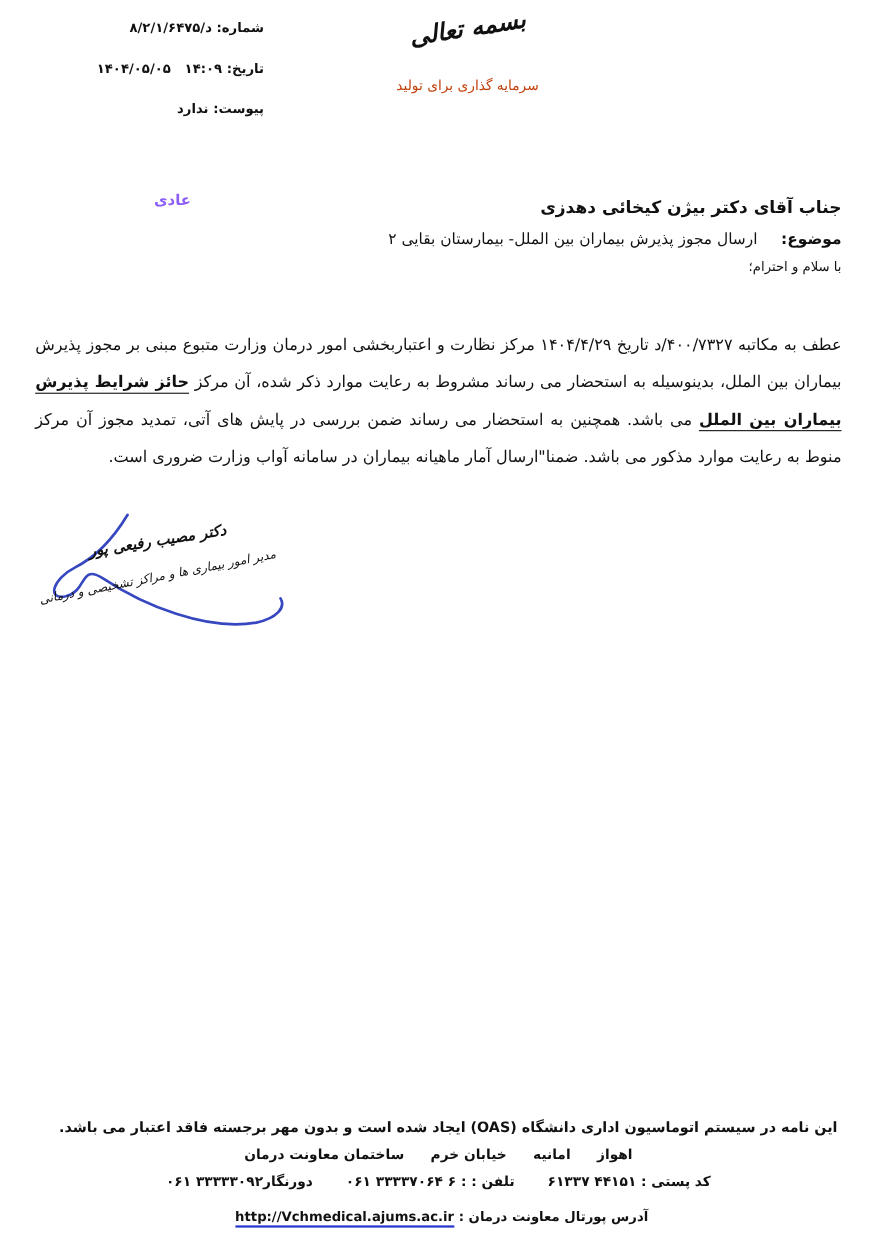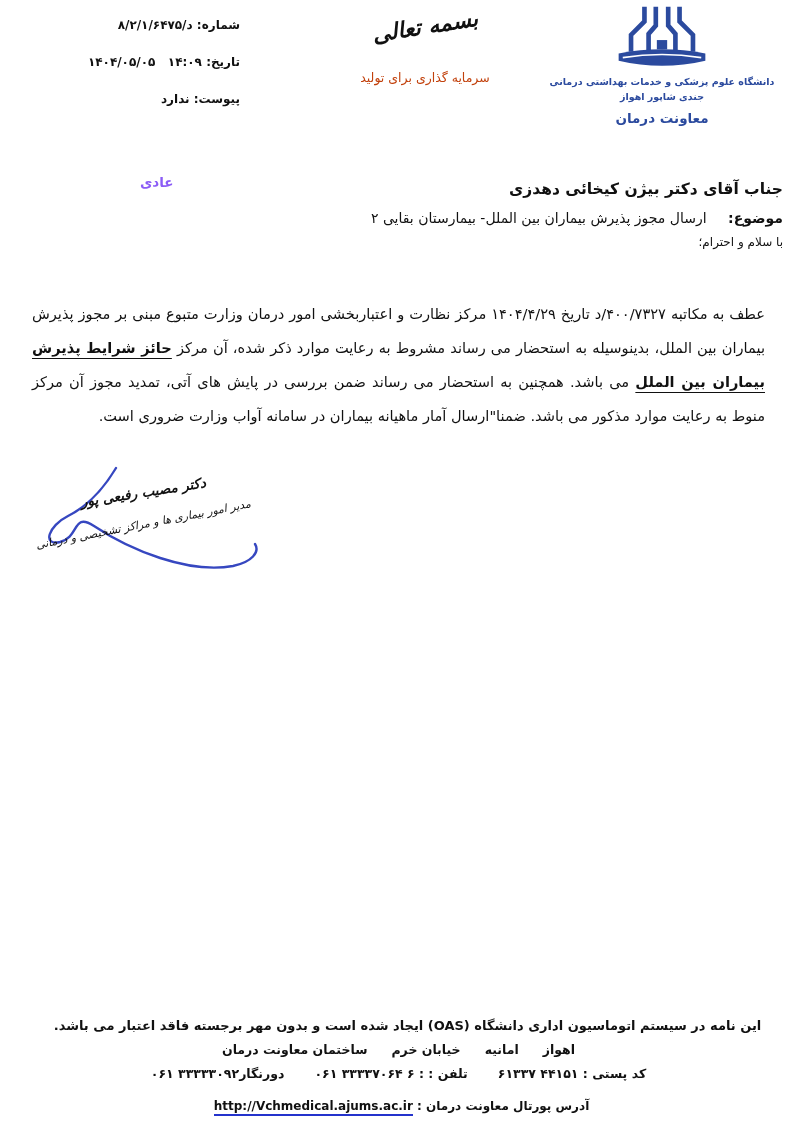--- a/index.html
+++ b/index.html
@@ -19,21 +19,21 @@
   .besmele { font-size:22px; font-weight:bold; font-style:italic; transform:rotate(-9deg); display:inline-block; line-height:46px; letter-spacing:1px; }
   .slogan { font-size:12.5px; margin-top:20px; color:#c2410c; }
   
   .org-block { position:absolute; right:10px; top:6px; width:250px; text-align:center; color:#2b4a9e; }
   .org-logo { display:block; margin:0 auto 4px auto; }
   .org-line { font-size:9.5px; font-weight:bold; line-height:15px; }
   .org-dept { font-size:13.5px; font-weight:bold; margin-top:6px; }
   
   .classification { position:absolute; left:140px; top:153px; color:#8b5cf6; font-weight:bold; font-size:13.5px;margin-top:21px; }
   
-  .letter-head { position:absolute; right:14px; top:180px; width:735px; direction:rtl; }
+  .letter-head { position:absolute; right:32px; top:180px; width:735px; direction:rtl; }
   .rcpt-name  { font-size:15.5px; font-weight:bold; margin-bottom:12px; }
   .rcpt-title { font-size:15.5px; font-weight:bold; margin-bottom:10px; }
   .subject    { font-size:14px; margin-bottom:9px; }
   .subject .lbl { font-weight:bold;margin-left:17px; }
   .salutation { font-size:12px; font-weight:normal; }
   
   .body-text {
     position:absolute; right:32px; left:32px; top:297px;
     font-size:14.6px; line-height:34px; text-align:justify; direction:rtl;
   }
@@ -74,36 +74,20 @@
       <span>پیوست:</span>
       <span class="val">ندارد</span>
     </div>
   </div>
 
   <div class="center-head">
     <div><span class="besmele">بسمه تعالی</span></div>
     <div class="slogan">سرمایه گذاری برای تولید</div>
   </div>
 
-  <div class="org-block">
-    <svg class="org-logo" width="104" height="64" viewBox="0 0 100 62" aria-hidden="true">
-      <g stroke="#2b4a9e" stroke-width="4.5" fill="none" stroke-linecap="square">
-        <path d="M33,3 V15 L20,28 V42"></path>
-        <path d="M44,3 V19 L37,27 V42"></path>
-        <path d="M56,3 V19 L63,27 V42"></path>
-        <path d="M67,3 V15 L80,28 V42"></path>
-      </g>
-      <rect x="45" y="33" width="10" height="9" fill="#2b4a9e"></rect>
-      <path d="M8,46 Q50,38 92,46 L92,53 Q50,63 8,53 Z" fill="#2b4a9e"></path>
-      <path d="M12,50 Q50,44 88,50" stroke="#ffffff" stroke-width="1.5" fill="none"></path>
-    </svg>
-    <div class="org-line">دانشگاه علوم پزشکی و خدمات بهداشتی درمانی</div>
-    <div class="org-line">جندی شاپور اهواز</div>
-    <div class="org-dept">معاونت درمان</div>
-  </div>
 
   <div class="classification">عادی</div>
 
   <div class="letter-head">
     <div class="rcpt-name">جناب آقای دکتر بیژن کیخائی دهدزی</div>
     <div class="subject">
       <span class="lbl">موضوع:</span>
       <span>ارسال مجوز پذیرش بیماران بین الملل- بیمارستان بقایی ۲</span>
     </div>
     <div class="salutation">با سلام و احترام؛</div>

